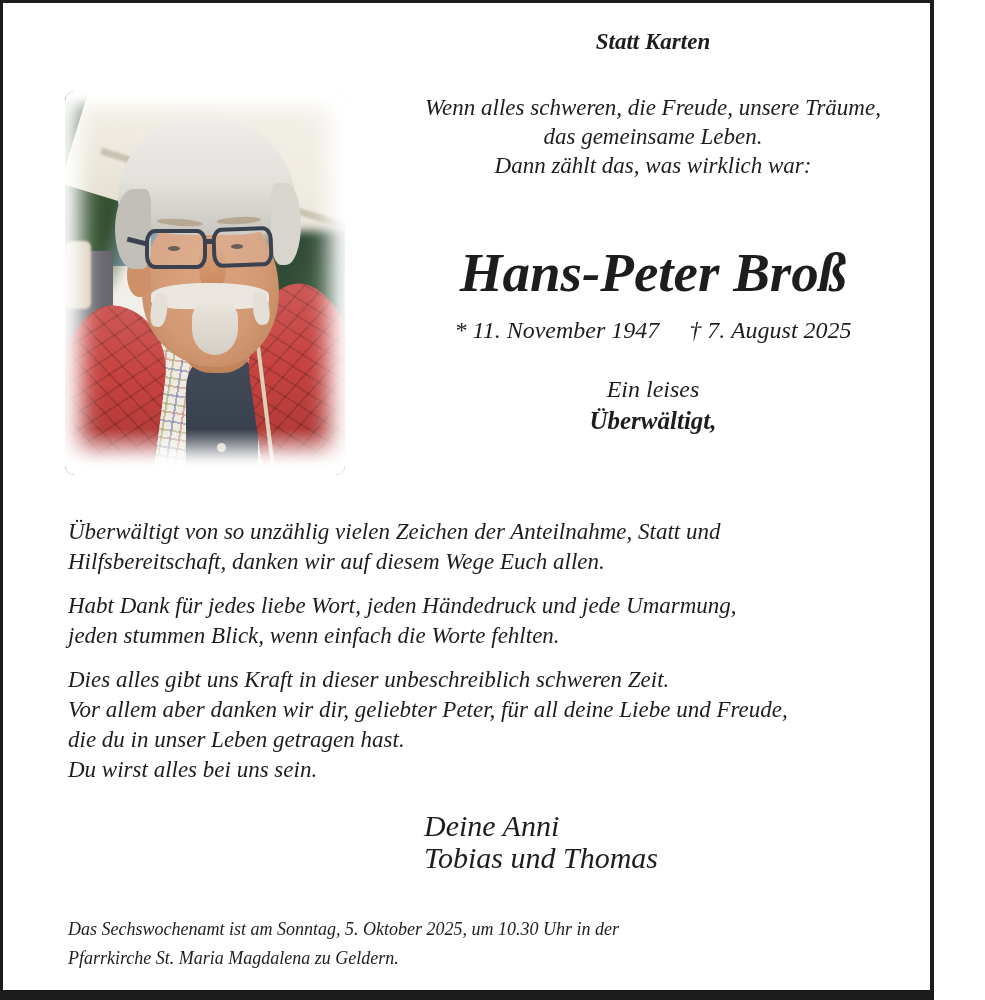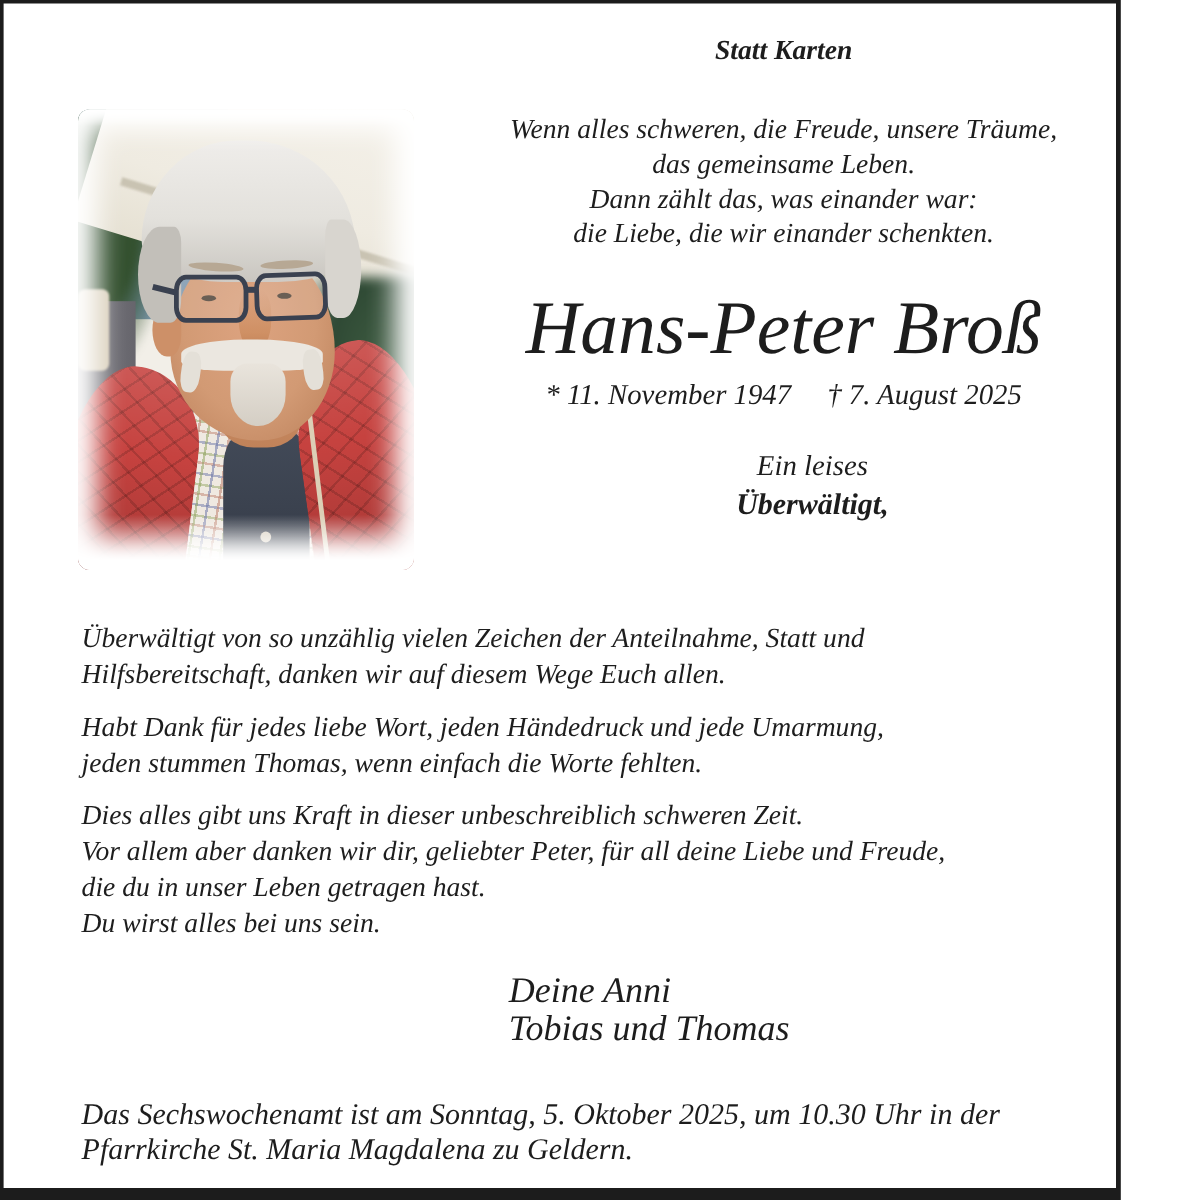--- a/index.html
+++ b/index.html
@@ -16,29 +16,29 @@
     font-family:"Liberation Serif","DejaVu Serif",serif;
     font-style:italic;
     color:#1d1d1d;
   }
   .abs{position:absolute;}
   .center{text-align:center;}
   .nowrap{white-space:nowrap;}
 
   .statt{top:26px;left:415px;width:470px;font-size:23px;font-weight:700;}
   .poem{top:90px;left:415px;width:470px;font-size:23px;line-height:29px;}
-  .name{top:237px;left:370px;width:560px;font-size:63px;font-weight:400;line-height:66px;}
+  .name{top:237px;left:370px;width:560px;font-size:55px;font-weight:700;line-height:66px;}
   .dates{top:314px;left:415px;width:470px;font-size:24px;}
   .dates .death{margin-left:30px;}
-  .thanks{top:371px;left:439px;width:470px;font-size:24px;line-height:31px;}
+  .thanks{top:371px;left:415px;width:470px;font-size:24px;line-height:31px;}
   .thanks .bold{font-weight:700;font-size:25px;}
   .bodytext{top:514px;left:65px;width:830px;font-size:23px;line-height:30px;}
   .bodytext p{margin:0 0 14px 0;}
   .signature{top:807px;left:421px;font-size:30px;line-height:32px;}
-  .footer{top:912px;left:65px;width:840px;font-size:25px;line-height:29px;}
+  .footer{top:912px;left:65px;width:840px;font-size:18px;line-height:29px;}
 
   
   .photo{
     top:88px;left:62px;width:280px;height:384px;
     border-radius:10px;overflow:hidden;background:#f2efe8;
   }
   .photo > div{position:absolute;}
   .ph-sky{left:0;top:0;width:125px;height:175px;
     background:linear-gradient(180deg,#8aa9c4 0%,#7396b3 60%,#7e99ae 100%);}
   .ph-tree{left:-30px;top:0px;width:105px;height:225px;
@@ -183,43 +183,42 @@
     <div class="ph-mus-r"></div>
     <div class="ph-goatee"></div>
     <div class="ph-fade-b"></div>
     <div class="ph-fade-t"></div>
     <div class="ph-fade"></div>
   </div>
 
   <div class="abs poem center">
     <div class="nowrap">Wenn alles schweren, die Freude, unsere Träume,</div>
     <div class="nowrap">das gemeinsame Leben.</div>
-    <div class="nowrap">Dann zählt das, was einander war:</div>
-    <div class="nowrap">die Liebe, die wir einander schenkten.</div>
+    <div class="nowrap">Dann zählt das, was wirklich war:</div>
   </div>
 
   <div class="abs name center nowrap">Hans-Peter Broß</div>
 
   <div class="abs dates center nowrap">
     <span class="birth">* 11. November 1947</span><span class="death">† 7. August 2025</span>
   </div>
 
   <div class="abs thanks center">
     <div class="nowrap">Ein leises</div>
     <div class="nowrap bold">Überwältigt,</div>
   </div>
 
   <div class="abs bodytext">
     <p>
       <span class="nowrap">Überwältigt von so unzählig vielen Zeichen der Anteilnahme, Statt und</span><br>
       <span class="nowrap">Hilfsbereitschaft, danken wir auf diesem Wege Euch allen.</span>
     </p>
     <p>
       <span class="nowrap">Habt Dank für jedes liebe Wort, jeden Händedruck und jede Umarmung,</span><br>
-      <span class="nowrap">jeden stummen Thomas, wenn einfach die Worte fehlten.</span>
+      <span class="nowrap">jeden stummen Blick, wenn einfach die Worte fehlten.</span>
     </p>
     <p>
       <span class="nowrap">Dies alles gibt uns Kraft in dieser unbeschreiblich schweren Zeit.</span><br>
       <span class="nowrap">Vor allem aber danken wir dir, geliebter Peter, für all deine Liebe und Freude,</span><br>
       <span class="nowrap">die du in unser Leben getragen hast.</span><br>
       <span class="nowrap">Du wirst alles bei uns sein.</span>
     </p>
   </div>
 
   <div class="abs signature">

